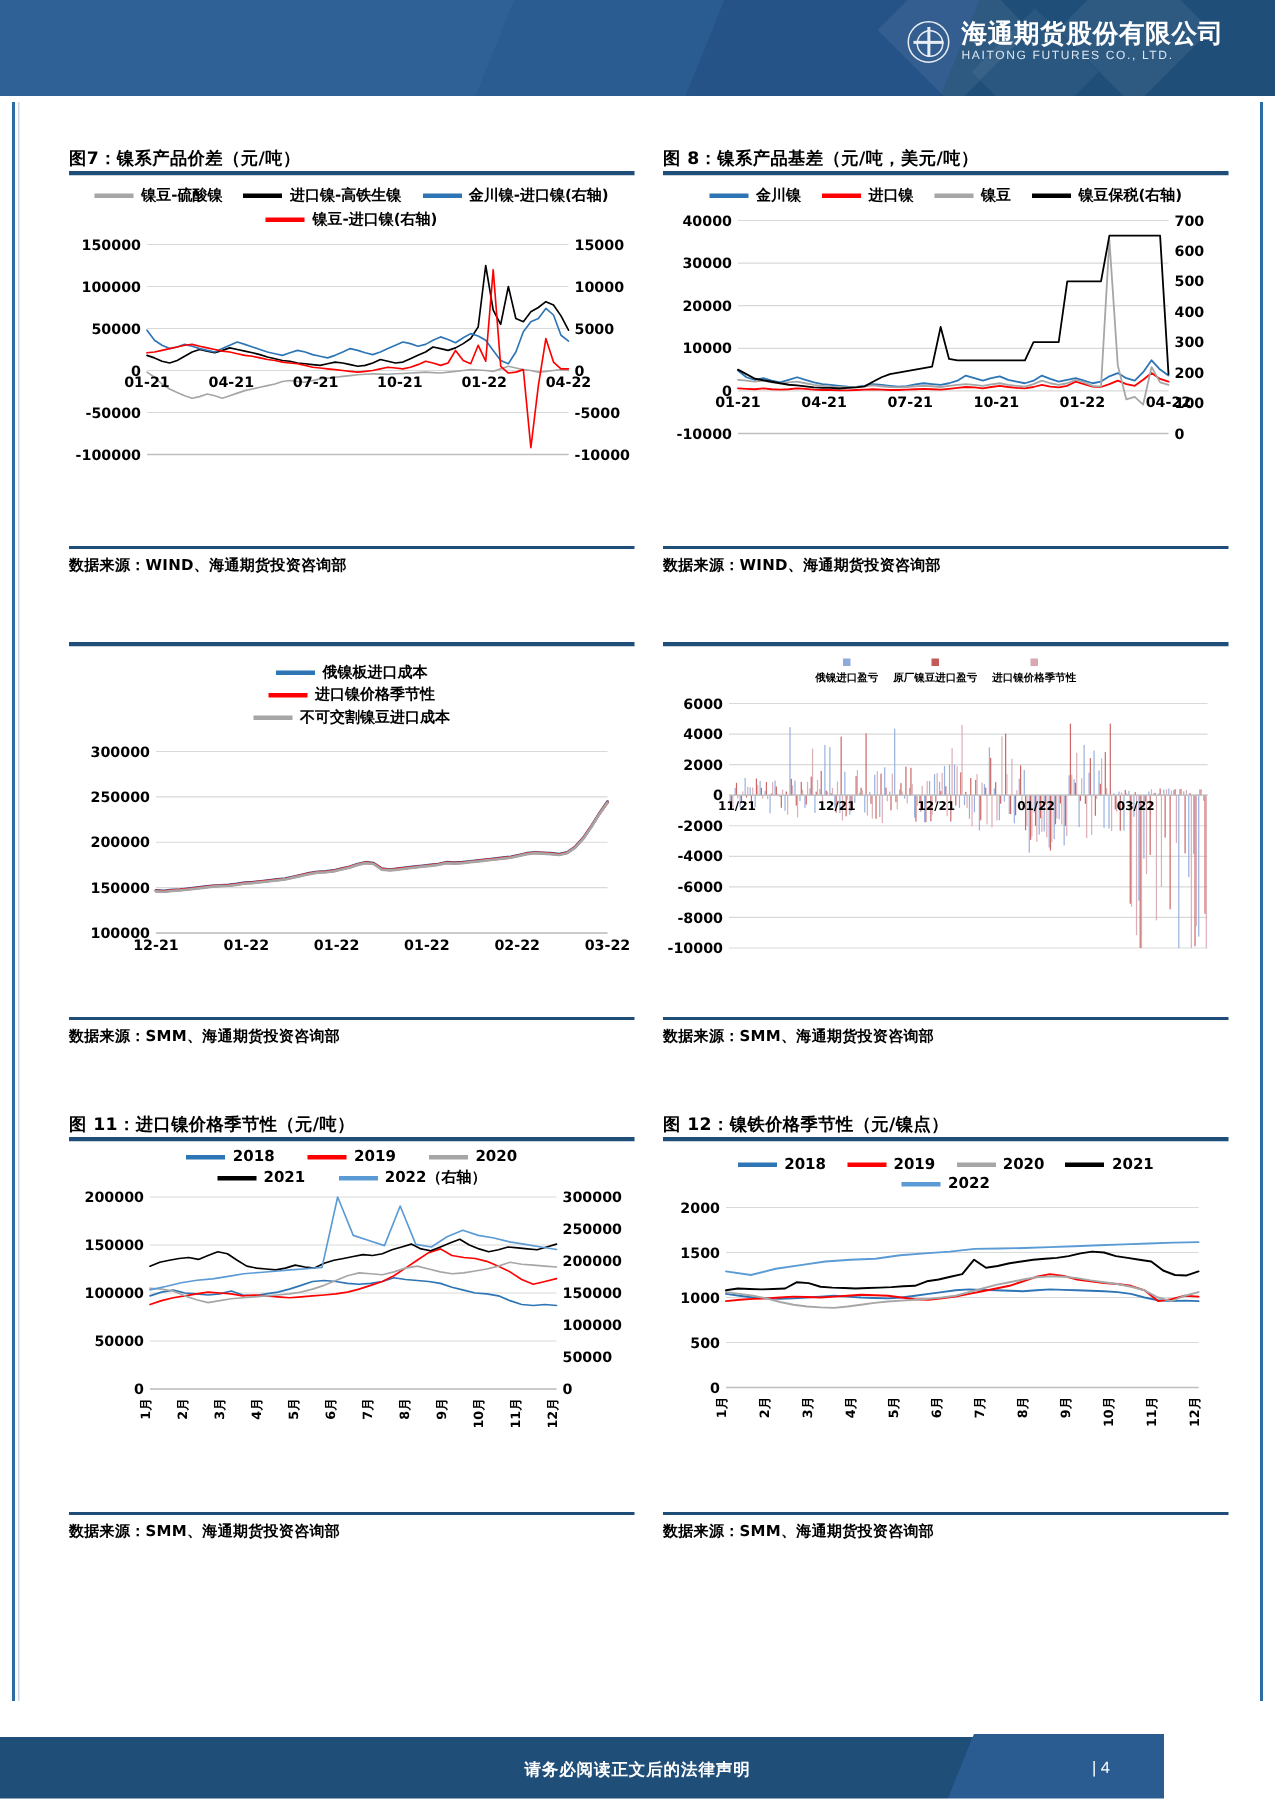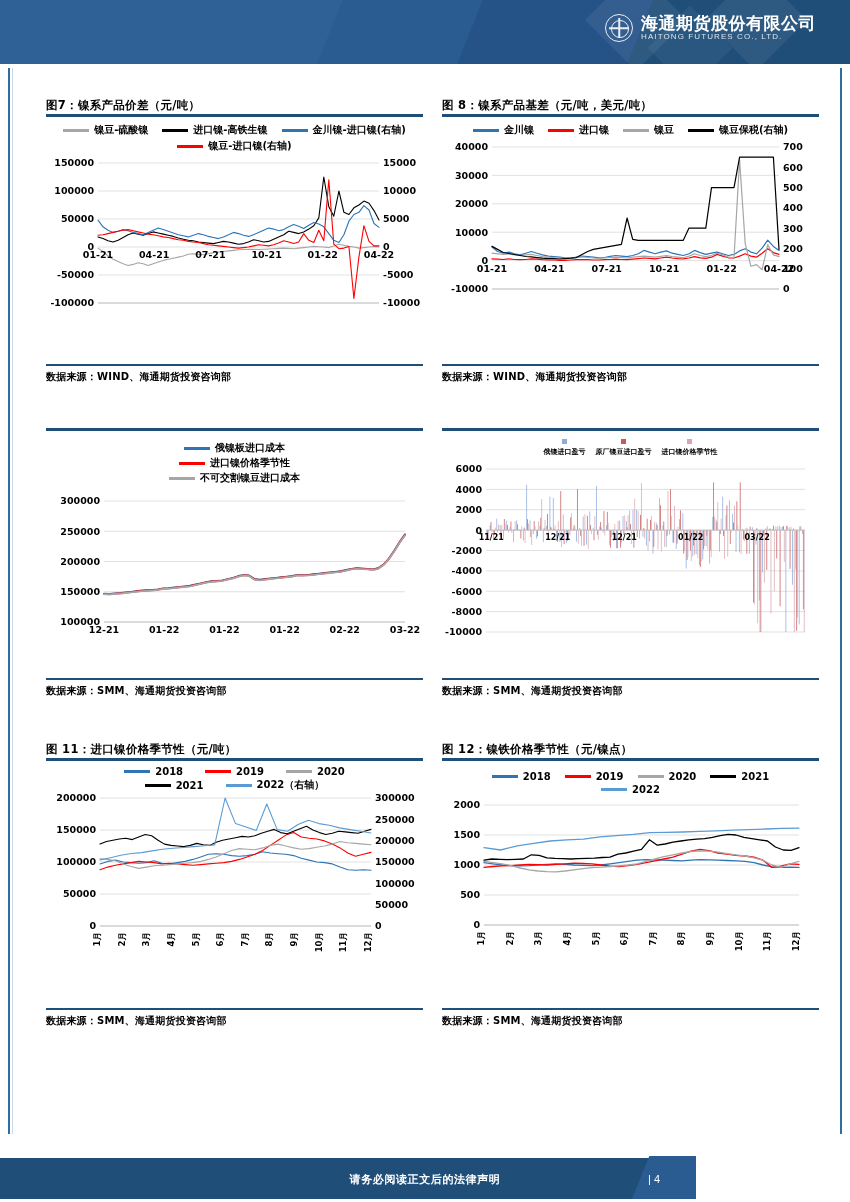--- a/index.html
+++ b/index.html
@@ -47,21 +47,21 @@
   .lg .swatch{width:26px;height:3px;display:inline-block;flex:none;}
   .lg.sq .swatch{width:6px;height:6px;}
   .lg.small{font-size:7px;gap:3px;flex-direction:column;}
   .lg.small .swatch{width:5px;height:5px;}
   .plot{position:relative;width:100%;}
   .plot svg{display:block;width:100%;height:100%;}
   .ytick,.xtick{font-size:9.5px;font-weight:bold;fill:#000;font-family:"DejaVu Sans",sans-serif;}
   .xtick.rot{font-size:8.5px;}
   .gridline{stroke:#d9d9d9;stroke-width:.8;}
   .axisline{stroke:#bfbfbf;stroke-width:.9;}
-  .footer{position:absolute;left:0;bottom:0;width:696px;height:46px;background:#1f4e79;overflow:hidden;}
+  .footer{position:absolute;left:0;bottom:0;width:776px;height:46px;background:#1f4e79;overflow:hidden;}
   .footer .hdr-diamond{top:-14px;}
   .f-text{position:absolute;left:0;top:0;width:850px;height:46px;display:flex;align-items:center;
           justify-content:center;font-size:11px;font-weight:bold;color:#fff;font-family:"DejaVu Sans",sans-serif;letter-spacing:.6px;}
   .f-page{position:absolute;right:36px;top:0;height:46px;display:flex;align-items:center;
           font-size:11px;color:#fff;font-family:"Liberation Sans",sans-serif;}
   .f-rule{position:absolute;left:0;top:0;width:850px;height:2px;background:#ffffff;}
   .f-rule-b{position:absolute;left:0;bottom:0;width:850px;height:3px;background:#fff;}
 </style>
 </head>
 <body>

